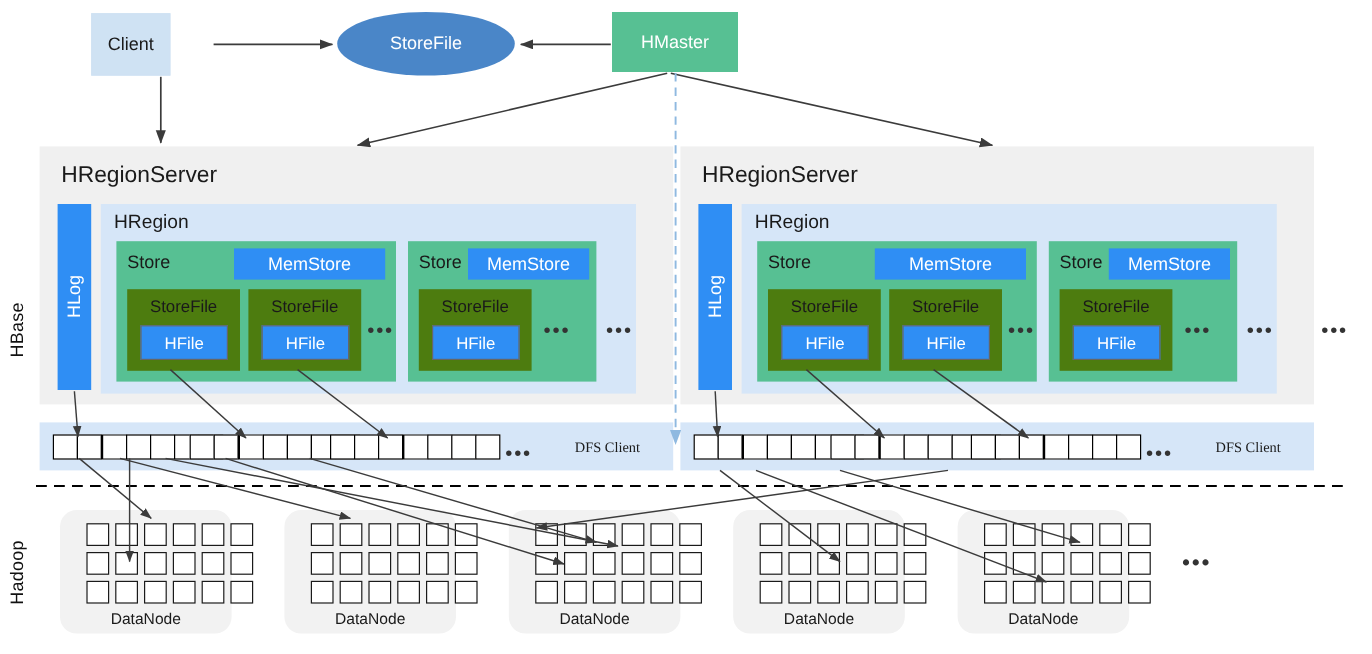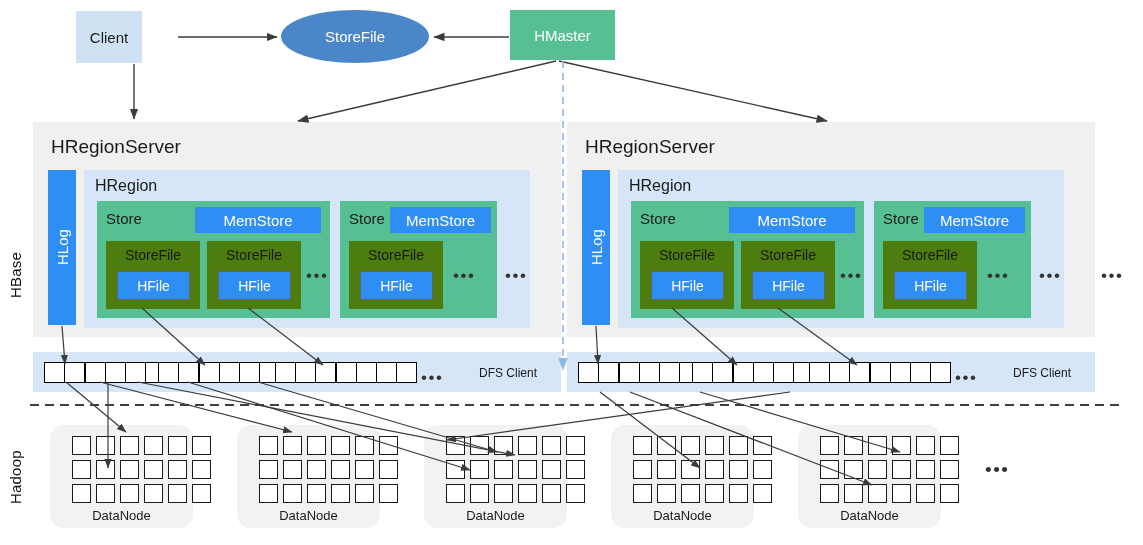--- a/index.html
+++ b/index.html
@@ -52,21 +52,21 @@
   .storefile{background:#4d7c0f;}
   .storefile-label{font-size:14px;color:#1a1a1a;text-align:center;}
   .hfile{
     background:#2f8ef4;color:#fff;font-size:14px;border:1px solid #666;
     display:flex;align-items:center;justify-content:center;
   }
   .dots{font-size:17px;color:#333;letter-spacing:1.5px;line-height:1;}
 
   
   .dfs-strip{background:#d6e6f8;}
-  .dfs-label{font-size:12px;color:#1a1a1a;}
+  .dfs-label{font-size:12px;color:#1a1a1a;font-family:Liberation Serif, serif;}
   .blkgroup{display:flex;}
   .blkcell{width:19px;height:19px;border:1px solid #000;margin-left:-1px;background:#fff;}
   .blkcell:first-child{margin-left:0;}
   .blkcell.thick{border-left:2px solid #000;}
 
   
   .dn{background:#f2f2f2;border-radius:14px;}
   .dn-grid{display:grid;grid-template-columns:repeat(6,20px);grid-template-rows:repeat(3,20px);gap:4px;}
   .dn-cell{width:17px;height:17px;border:1.4px solid #1a1a1a;background:#fff;}
   .dn-label{font-size:13px;color:#1a1a1a;text-align:center;}

